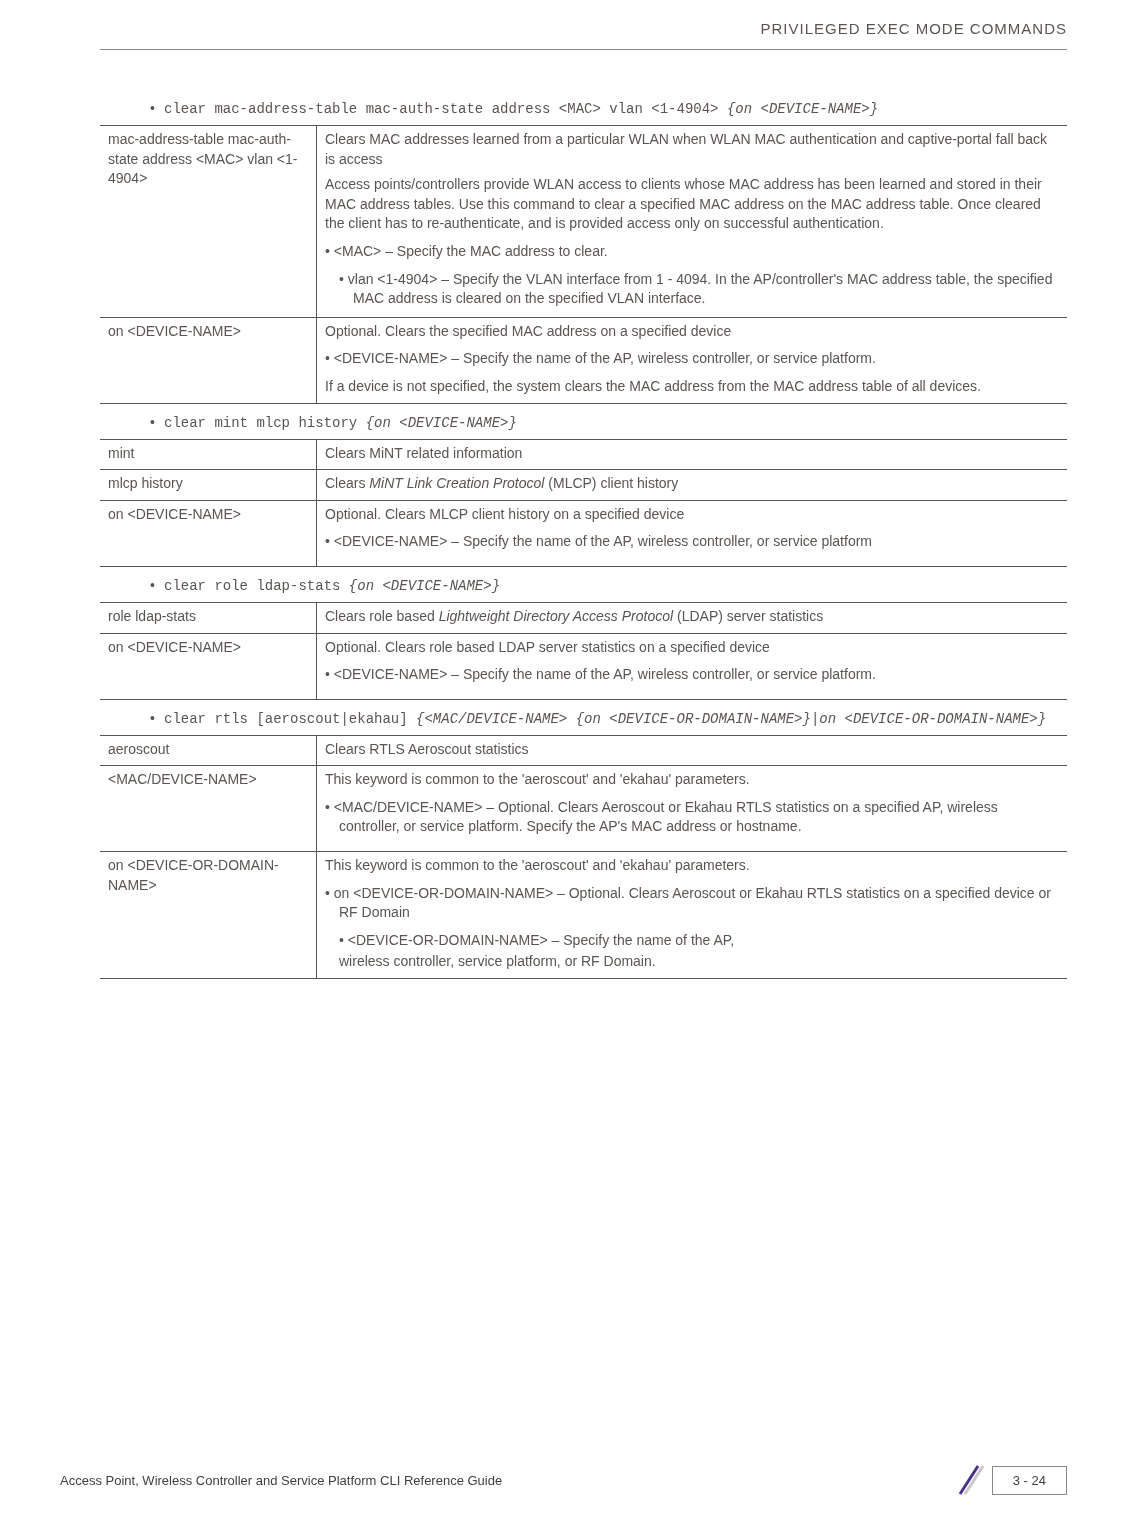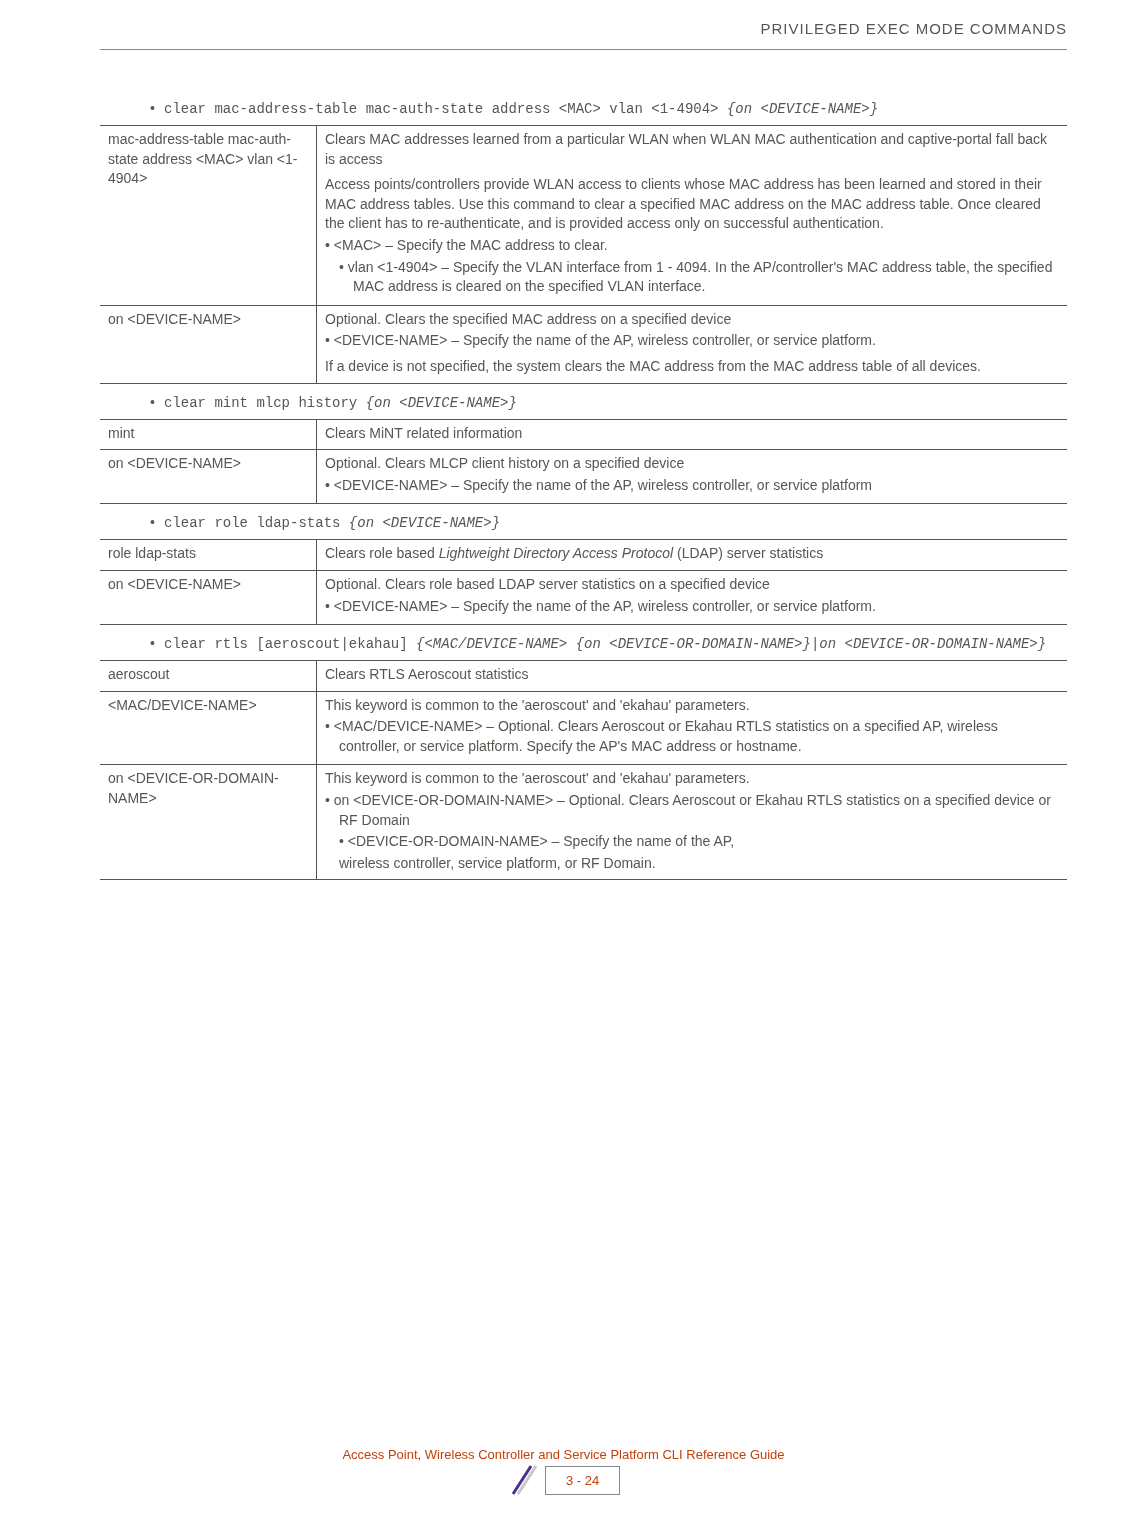--- a/index.html
+++ b/index.html
@@ -57,40 +57,39 @@
     font-size: 14px;
     line-height: 1.4;
   }
   td.col1 {
     width: 200px;
     border-right: 1px solid #555;
   }
   .inner-bullet {
     padding-left: 14px;
     text-indent: -14px;
-    margin: 2px 0;
+    margin: 8px 0;
   }
   .inner-bullet2 {
     padding-left: 28px;
     text-indent: -14px;
     margin: 2px 0;
   }
   em.term { font-style: italic; }
   .footer {
     position: absolute;
     bottom: 18px;
     left: 60px;
     right: 60px;
     display: flex;
     align-items: center;
-    justify-content: flex-start;
+    justify-content: space-between;
     font-size: 13px;
-    color: #c2410c;
+    color: #404040;
     font-weight: 300;
-    flex-direction: column;
   }
   .footer .page-box {
     border: 1px solid #888;
     padding: 6px 20px;
     font-size: 13px;
     display: inline-block;
   }
   .footer svg {
     margin-right: 8px;
     vertical-align: middle;
@@ -135,20 +134,24 @@
 
   <div class="bullet-block">
     <span class="bullet-dot">•</span><span class="cmd"><span>clear mint mlcp history </span><span class="optional">{on &lt;DEVICE-NAME&gt;}</span></span>
   </div>
 
   <table>
     <tbody>
         <tr>
       <td class="col1">mint</td>
       <td>Clears MiNT related information</td>
+    </tr>
+    <tr>
+      <td class="col1">mlcp history</td>
+      <td><span>Clears </span><em class="term">MiNT Link Creation Protocol</em><span> (MLCP) client history</span></td>
     </tr>
     <tr>
       <td class="col1">on &lt;DEVICE-NAME&gt;</td>
       <td>
         <div>Optional. Clears MLCP client history on a specified device</div>
         <div class="inner-bullet">• <span>&lt;DEVICE-NAME&gt; – Specify the name of the AP, wireless controller, or service platform</span></div>
       </td>
     </tr>
   </tbody>
     </table>

